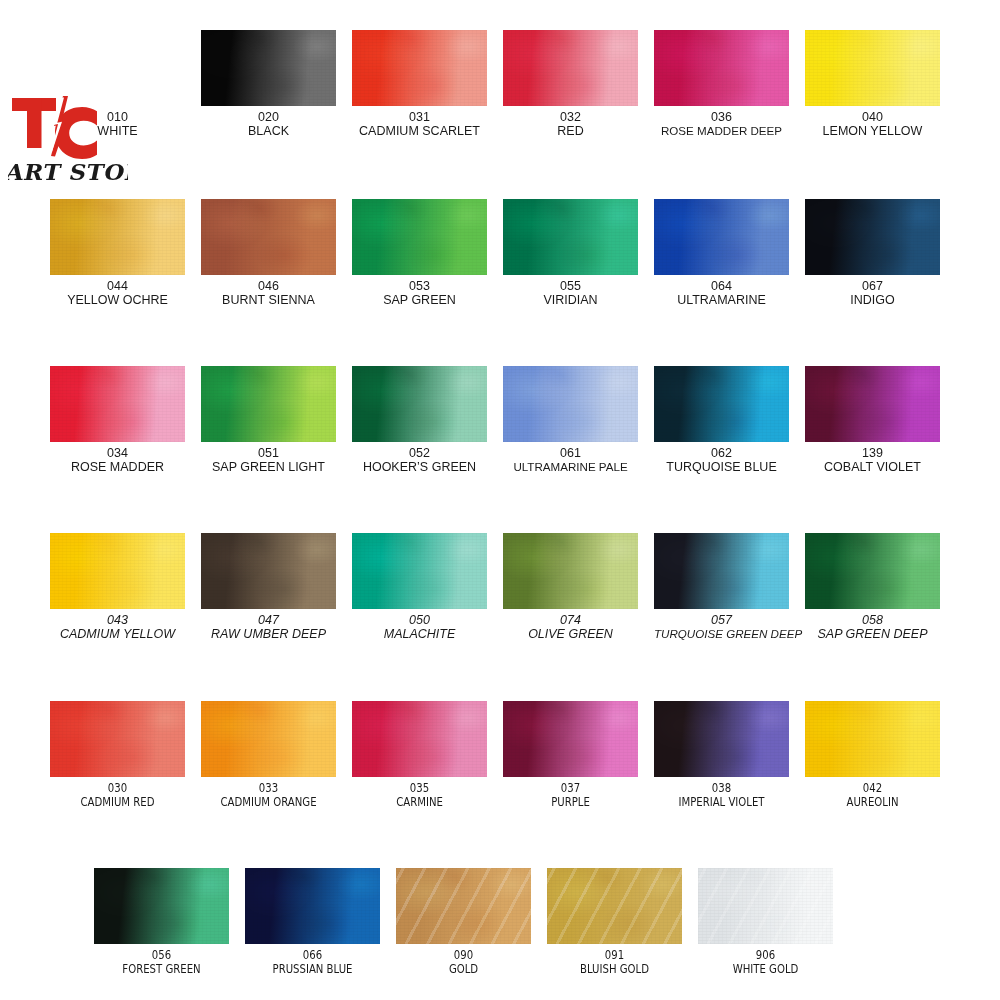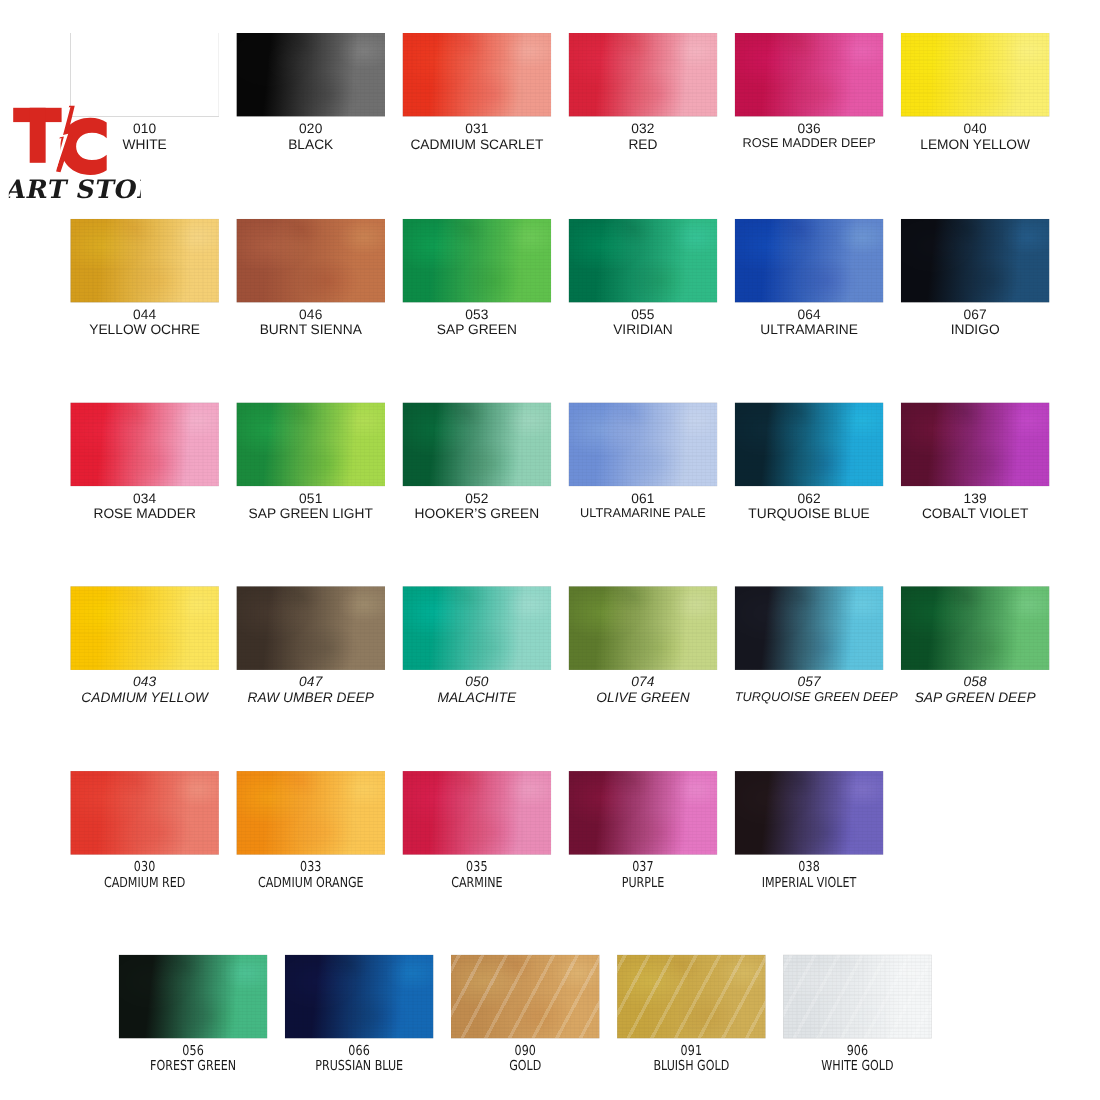--- a/index.html
+++ b/index.html
@@ -25,21 +25,21 @@
     width: 120px;
     height: 90px;
     z-index: 30;
     pointer-events: none;
   }
   #brand-logo svg { display: block; }
 
   
   #swatch-grid {
     position: absolute;
-    left: 14px;
+    left: 0;
     top: 0;
     width: 816px;
     height: 1000px;
   }
   .swatch-row {
     position: absolute;
     left: 50px;
     width: 908px;
     display: flex;
     flex-direction: row;
@@ -459,20 +459,31 @@
         <div class="swatch-chip">
           <div class="wash" style="background: linear-gradient(96deg, rgb(29, 19, 22) 0%, rgb(29, 19, 22) 22%, rgb(110, 98, 189) 78%, rgb(110, 98, 189) 100%);"></div>
           <div class="grain"></div>
           <div class="speckle"></div>
         </div>
         <div class="swatch-labels">
           <div class="swatch-code">038</div>
           <div class="swatch-name">IMPERIAL VIOLET</div>
         </div>
       </div>
+      <div class="swatch-cell">
+        <div class="swatch-chip">
+          <div class="wash" style="background: linear-gradient(96deg, rgb(245, 194, 0) 0%, rgb(245, 194, 0) 22%, rgb(251, 227, 64) 78%, rgb(251, 227, 64) 100%);"></div>
+          <div class="grain"></div>
+          <div class="speckle"></div>
+        </div>
+        <div class="swatch-labels">
+          <div class="swatch-code">042</div>
+          <div class="swatch-name">AUREOLIN</div>
+        </div>
+      </div>
     </div>
     <div class="swatch-row r5">
       <div class="swatch-cell">
         <div class="swatch-chip">
           <div class="wash" style="background: linear-gradient(96deg, rgb(13, 20, 16) 0%, rgb(13, 20, 16) 22%, rgb(68, 184, 131) 78%, rgb(68, 184, 131) 100%);"></div>
           <div class="grain"></div>
           <div class="speckle"></div>
         </div>
         <div class="swatch-labels">
           <div class="swatch-code">056</div>

